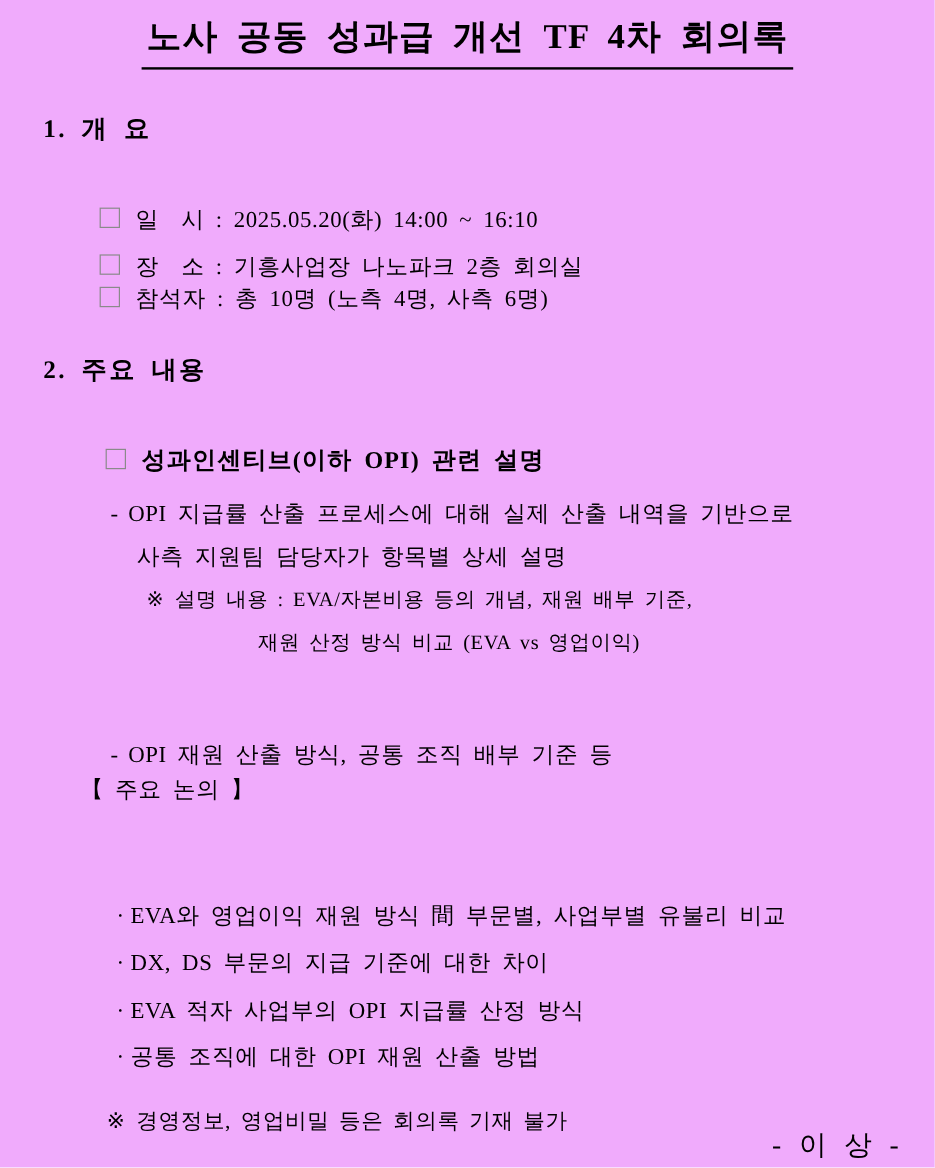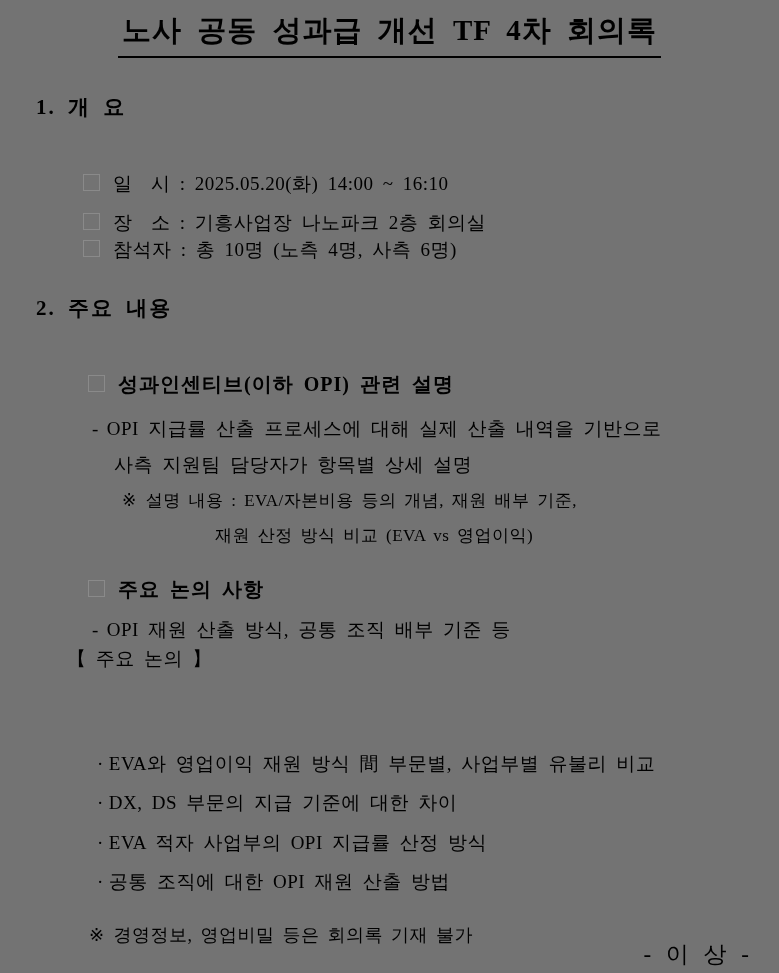--- a/index.html
+++ b/index.html
@@ -1,20 +1,20 @@
 <!DOCTYPE html>
 <html lang="ko"><head>
 <meta charset="utf-8">
 <style>
   html, body { margin: 0; padding: 0; background: #ffffff; }
   .page {
     position: relative;
     width: 779px;
     height: 973px;
-    background: #737373;
+    background: #f0abfc;
     color: #000000;
     font-family: "Liberation Serif", "DejaVu Serif", serif;
     overflow: hidden;
   }
   .line {
     position: absolute;
     white-space: pre;
     color: #000000;
     line-height: 1.2;
   }
@@ -115,23 +115,20 @@
   </div>
 
   <div class="line note-text" style="left:91px; top:470px;">
     <span class="note-marker">※</span><span>설명 내용 : EVA/자본비용 등의 개념, 재원 배부 기준,</span>
   </div>
 
   <div class="line note-text" style="left:184px; top:506px;">
     <span>재원 산정 방식 비교 (EVA vs 영업이익)</span>
   </div>
 
-  <div class="line sub-heading" style="left:48px; top:553px;">
-    <span class="box-marker"></span><span>주요 논의 사항</span>
-  </div>
 
   <div class="line body-text" style="left:55px; top:596px;">
     <span class="dash-marker">-</span><span>OPI 재원 산출 방식, 공통 조직 배부 기준 등</span>
   </div>
 
   <div class="line body-text" style="left:67px; top:648px;">【 주요 논의 】</div>
 
 
   <div class="line body-text" style="left:60px; top:730px;">
     <span class="bullet-marker">·</span><span>EVA와 영업이익 재원 방식 間 부문별, 사업부별 유불리 비교</span>

